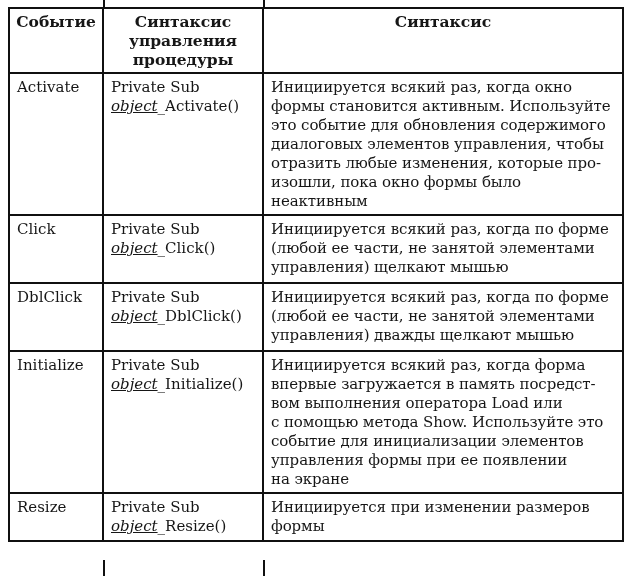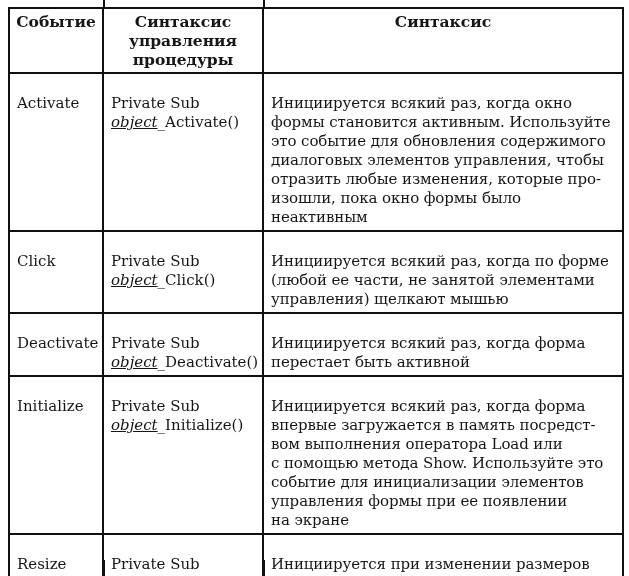--- a/index.html
+++ b/index.html
@@ -39,21 +39,21 @@
     line-height: 19px;
     font-weight: bold;
     text-align: center;
     white-space: pre-line;
     padding: 3px 4px 3px 4px;
   }
   table.events td {
     font-size: 15px;
     line-height: 19px;
     text-align: left;
-    padding: 20px 5px 3px 7px;
+    padding: 4px 5px 3px 7px;
   }
   td.event-cell { font-size: 15px; }
   td.desc-cell  { white-space: pre-line; letter-spacing: -0.1px; margin-top: 45px; }
   td.syntax-cell { font-size: 14.5px; line-height: 21px; }
   .syn-sig { white-space: nowrap; }
   .syn-sig i { font-style: italic; text-decoration: underline; }
 
   tr.r-head { height: 59px; }
   tr.r-activate   { height: 122px; }
   tr.r-click      { height: 68px; }
@@ -109,28 +109,29 @@
       <tr class="r-click">
         <td class="event-cell">Click</td>
         <td class="syntax-cell">
           <div>Private Sub</div>
           <div class="syn-sig"><i>object</i><span>_Click()</span></div>
         </td>
         <td class="desc-cell">Инициируется всякий раз, когда по форме
 (любой ее части, не занятой элементами
 управления) щелкают мышью</td>
       </tr>
-      <tr class="r-deactivate">
-        <td class="event-cell">Deactivate</td>
+      <tr class="r-dblclick">
+        <td class="event-cell">DblClick</td>
         <td class="syntax-cell">
           <div>Private Sub</div>
-          <div class="syn-sig"><i>object</i><span>_Deactivate()</span></div>
+          <div class="syn-sig"><i>object</i><span>_DblClick()</span></div>
         </td>
-        <td class="desc-cell">Инициируется всякий раз, когда форма
-перестает быть активной</td>
+        <td class="desc-cell">Инициируется всякий раз, когда по форме
+(любой ее части, не занятой элементами
+управления) дважды щелкают мышью</td>
       </tr>
       <tr class="r-initialize">
         <td class="event-cell">Initialize</td>
         <td class="syntax-cell">
           <div>Private Sub</div>
           <div class="syn-sig"><i>object</i><span>_Initialize()</span></div>
         </td>
         <td class="desc-cell">Инициируется всякий раз, когда форма
 впервые загружается в память посредст-
 вом выполнения оператора Load или

